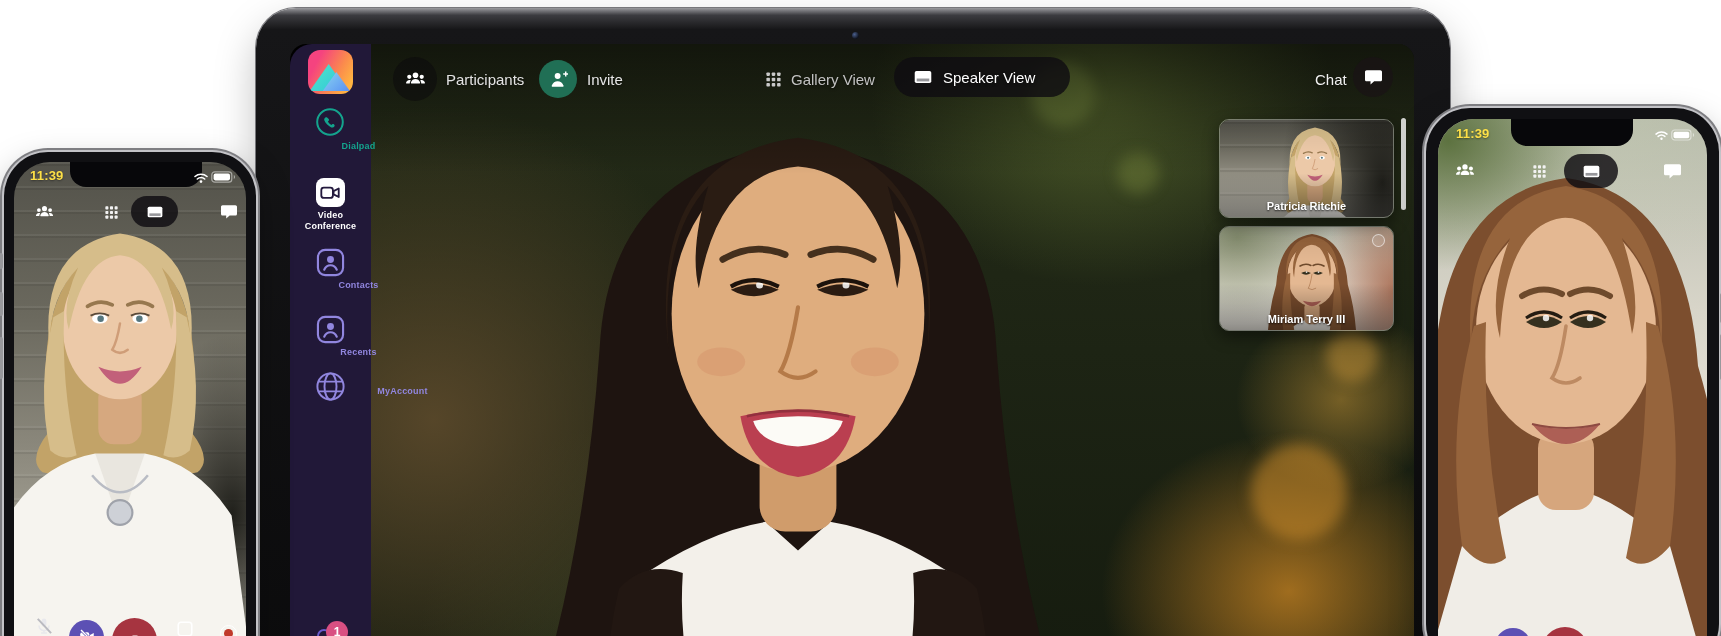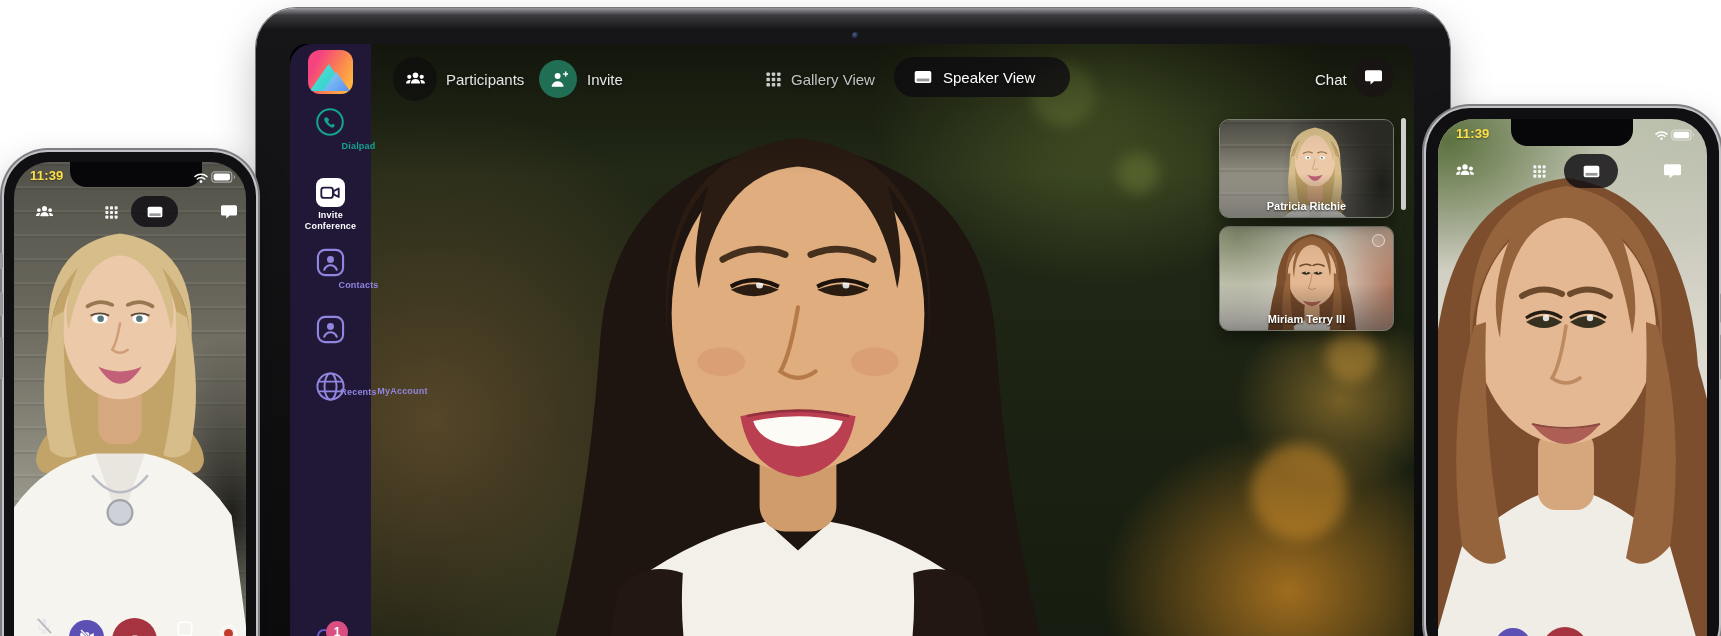--- a/index.html
+++ b/index.html
@@ -220,39 +220,39 @@
             </svg>
           <div class="side-item-label" style="top:97px;color:#14a38d;">Dialpad</div>
         </div>
 
         <div>
           <svg style="position:absolute;left:26px;top:134px;" width="29" height="29" viewBox="0 0 30 30">
               <rect width="30" height="30" rx="8" fill="#fff"></rect>
               <rect x="5.5" y="10" width="12" height="10.5" rx="2.5" fill="none" stroke="#241a3e" stroke-width="1.9"></rect>
               <path d="M18.2 13.6l5.3-2.8v8.9l-5.3-2.8z" fill="none" stroke="#241a3e" stroke-width="1.9" stroke-linejoin="round"></path>
             </svg>
-          <div class="side-item-label" style="top:166px;color:#fff;padding:0 4px;box-sizing:border-box;">Invite Conference</div>
+          <div class="side-item-label" style="top:166px;color:#fff;padding:0 4px;box-sizing:border-box;">Video Conference</div>
         </div>
 
         <div>
           <svg style="position:absolute;left:26px;top:204px;" width="29" height="29" viewBox="0 0 30 30">
               <rect x="2" y="2" width="26" height="26" rx="7.5" fill="none" stroke="#9186df" stroke-width="2.2"></rect>
               <circle cx="15" cy="11.8" r="3.6" fill="#9186df"></circle>
               <path d="M8.5 22.5c1.5-3.4 3.9-4.6 6.5-4.6s5 1.2 6.5 4.6" fill="none" stroke="#9186df" stroke-width="2.2" stroke-linecap="round"></path>
             </svg>
           <div class="side-item-label" style="top:236px;color:#9186df;">Contacts</div>
         </div>
 
         <div>
           <svg style="position:absolute;left:26px;top:271px;" width="29" height="29" viewBox="0 0 30 30">
               <rect x="2" y="2" width="26" height="26" rx="7.5" fill="none" stroke="#9186df" stroke-width="2.2"></rect>
               <circle cx="15" cy="11.8" r="3.6" fill="#9186df"></circle>
               <path d="M8.5 22.5c1.5-3.4 3.9-4.6 6.5-4.6s5 1.2 6.5 4.6" fill="none" stroke="#9186df" stroke-width="2.2" stroke-linecap="round"></path>
             </svg>
-          <div class="side-item-label" style="top:303px;color:#9186df;margin-top:40px;">Recents</div>
+          <div class="side-item-label" style="top:303px;color:#9186df;">Recents</div>
         </div>
 
         <div>
           <svg style="position:absolute;left:24px;top:326px;" width="33" height="33" viewBox="0 0 34 34">
               <g fill="none" stroke="#9186df" stroke-width="2">
                 <circle cx="17" cy="17" r="13.5"></circle>
                 <ellipse cx="17" cy="17" rx="6.2" ry="13.5"></ellipse>
                 <path d="M4.6 12h24.8M4.6 22h24.8"></path>
               </g>
             </svg>

